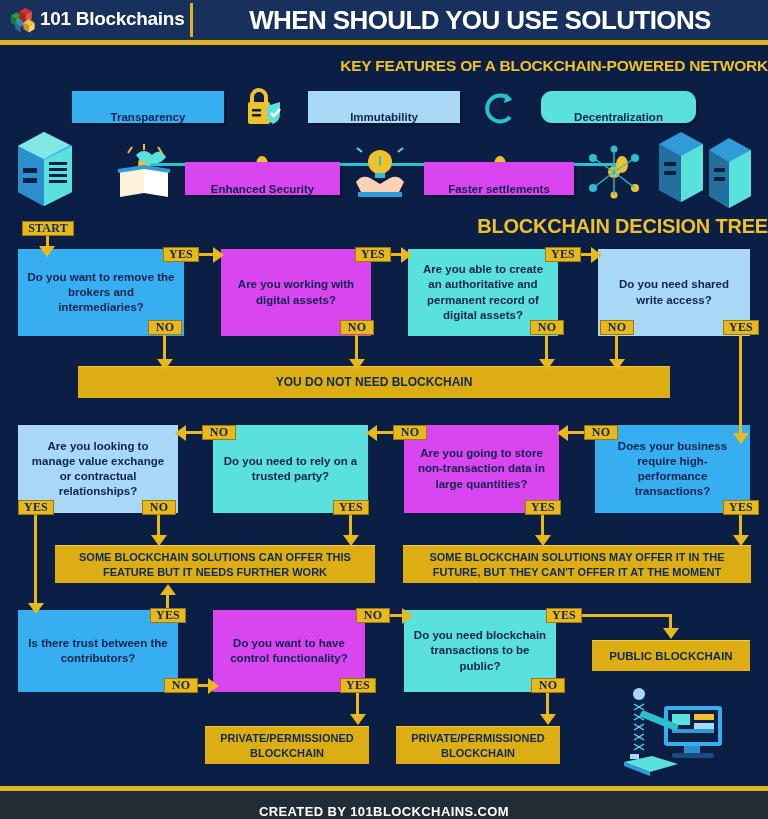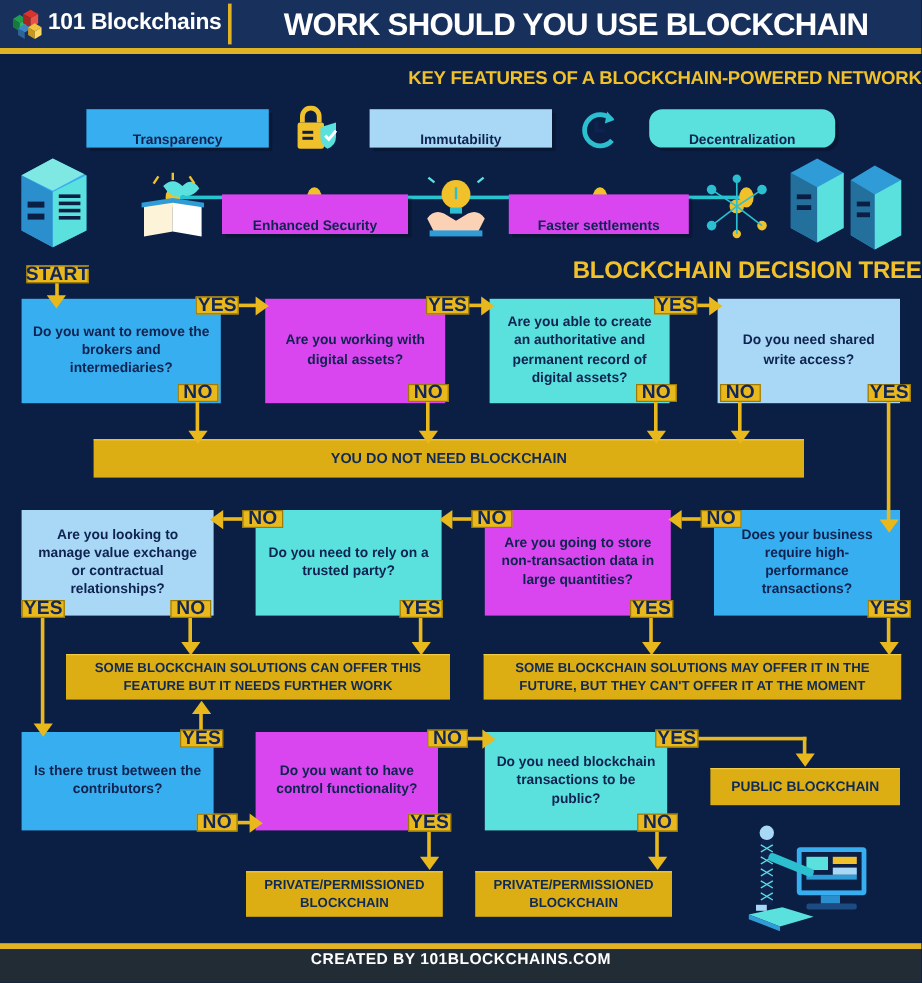--- a/index.html
+++ b/index.html
@@ -44,37 +44,37 @@
   .pale{background:#a8d8f5;}
 
   
   .ybar{position:absolute;background:#ddae13;color:#102a56;font-weight:bold;
     display:flex;align-items:center;justify-content:center;text-align:center;line-height:1.3;
     box-sizing:border-box;padding:2px 8px;border-top:1px solid #f2cb45;}
   .ybar::after{content:"";position:absolute;left:6px;top:6px;width:100%;height:100%;
     background:#a37f06;z-index:-1;}
 
   
-  .tag{position:absolute;background:#e8b81d;color:#11265a;font-weight:bold;font-size:16px;
+  .tag{position:absolute;background:#e8b81d;color:#11265a;font-weight:bold;font-size:12px;
     display:flex;align-items:center;justify-content:center;height:15px;padding:0 2px;
-    border:1px solid #9c7a07;box-sizing:border-box;letter-spacing:.2px;z-index:6;}
+    border:1px solid #9c7a07;box-sizing:border-box;letter-spacing:.2px;z-index:6;font-family:Liberation Serif, serif;}
 
   
   .vline{position:absolute;width:3px;background:#e8b81d;z-index:3;}
   .hline{position:absolute;height:3px;background:#e8b81d;z-index:3;}
   .arr{position:absolute;width:0;height:0;z-index:4;}
   .arr-d{border-left:8px solid transparent;border-right:8px solid transparent;border-top:11px solid #e8b81d;}
   .arr-u{border-left:8px solid transparent;border-right:8px solid transparent;border-bottom:11px solid #e8b81d;}
   .arr-r{border-top:8px solid transparent;border-bottom:8px solid transparent;border-left:11px solid #e8b81d;}
   .arr-l{border-top:8px solid transparent;border-bottom:8px solid transparent;border-right:11px solid #e8b81d;}
 
   
   .foot-rule{position:absolute;left:0;top:786px;width:768px;height:5px;background:#e0b224;}
   .footer{position:absolute;left:0;top:791px;width:768px;height:28px;background:#222c35;
-    display:flex;align-items:flex-start;justify-content:center;color:#ffffff;font-size:13px;font-weight:bold;letter-spacing:.4px;}
+    display:flex;align-items:flex-end;justify-content:center;color:#ffffff;font-size:13px;font-weight:bold;letter-spacing:.4px;}
 
   
   .decor{position:absolute;}
 </style>
 </head>
 <body>
 
 <div id="root">
 
   <div class="header">
@@ -86,21 +86,21 @@
       <polygon points="16,8 25,13 25,24 16,19" fill="#a82620"></polygon>
       <polygon points="25,13 34,8 34,19 25,24" fill="#e8544b"></polygon>
       <polygon points="10,25 18,20 26,25 18,30" fill="#3d86c6"></polygon>
       <polygon points="10,25 18,30 18,38 10,33" fill="#2e6596"></polygon>
       <polygon points="22,24 30,19 38,24 30,29" fill="#f2c23c"></polygon>
       <polygon points="22,24 30,29 30,38 22,33" fill="#c79a1e"></polygon>
       <polygon points="30,29 38,24 38,33 30,38" fill="#ffd966"></polygon>
     </svg>
     <div class="hdr-brand">101 Blockchains</div>
     <div class="hdr-div"></div>
-    <div class="hdr-title">WORK SHOULD YOU USE BLOCKCHAIN</div>
+    <div class="hdr-title">WHEN SHOULD YOU USE SOLUTIONS</div>
   </div>
   <div class="hdr-rule"></div>
 
   <div class="sec-title" id="key-features-title">KEY FEATURES OF A BLOCKCHAIN-POWERED NETWORK</div>
 
   <svg class="decor" style="left:14px;top:128px;width:62px;height:82px;" viewBox="0 0 62 82">
     <polygon points="4,18 30,4 58,18 58,64 30,78 4,64" fill="#36aef0"></polygon>
     <polygon points="4,18 30,32 30,78 4,64" fill="#2a8fcc"></polygon>
     <polygon points="30,32 58,18 58,64 30,78" fill="#5ae0dd"></polygon>
     <polygon points="4,18 30,4 56,17 30,31" fill="#7fe8e2"></polygon>

